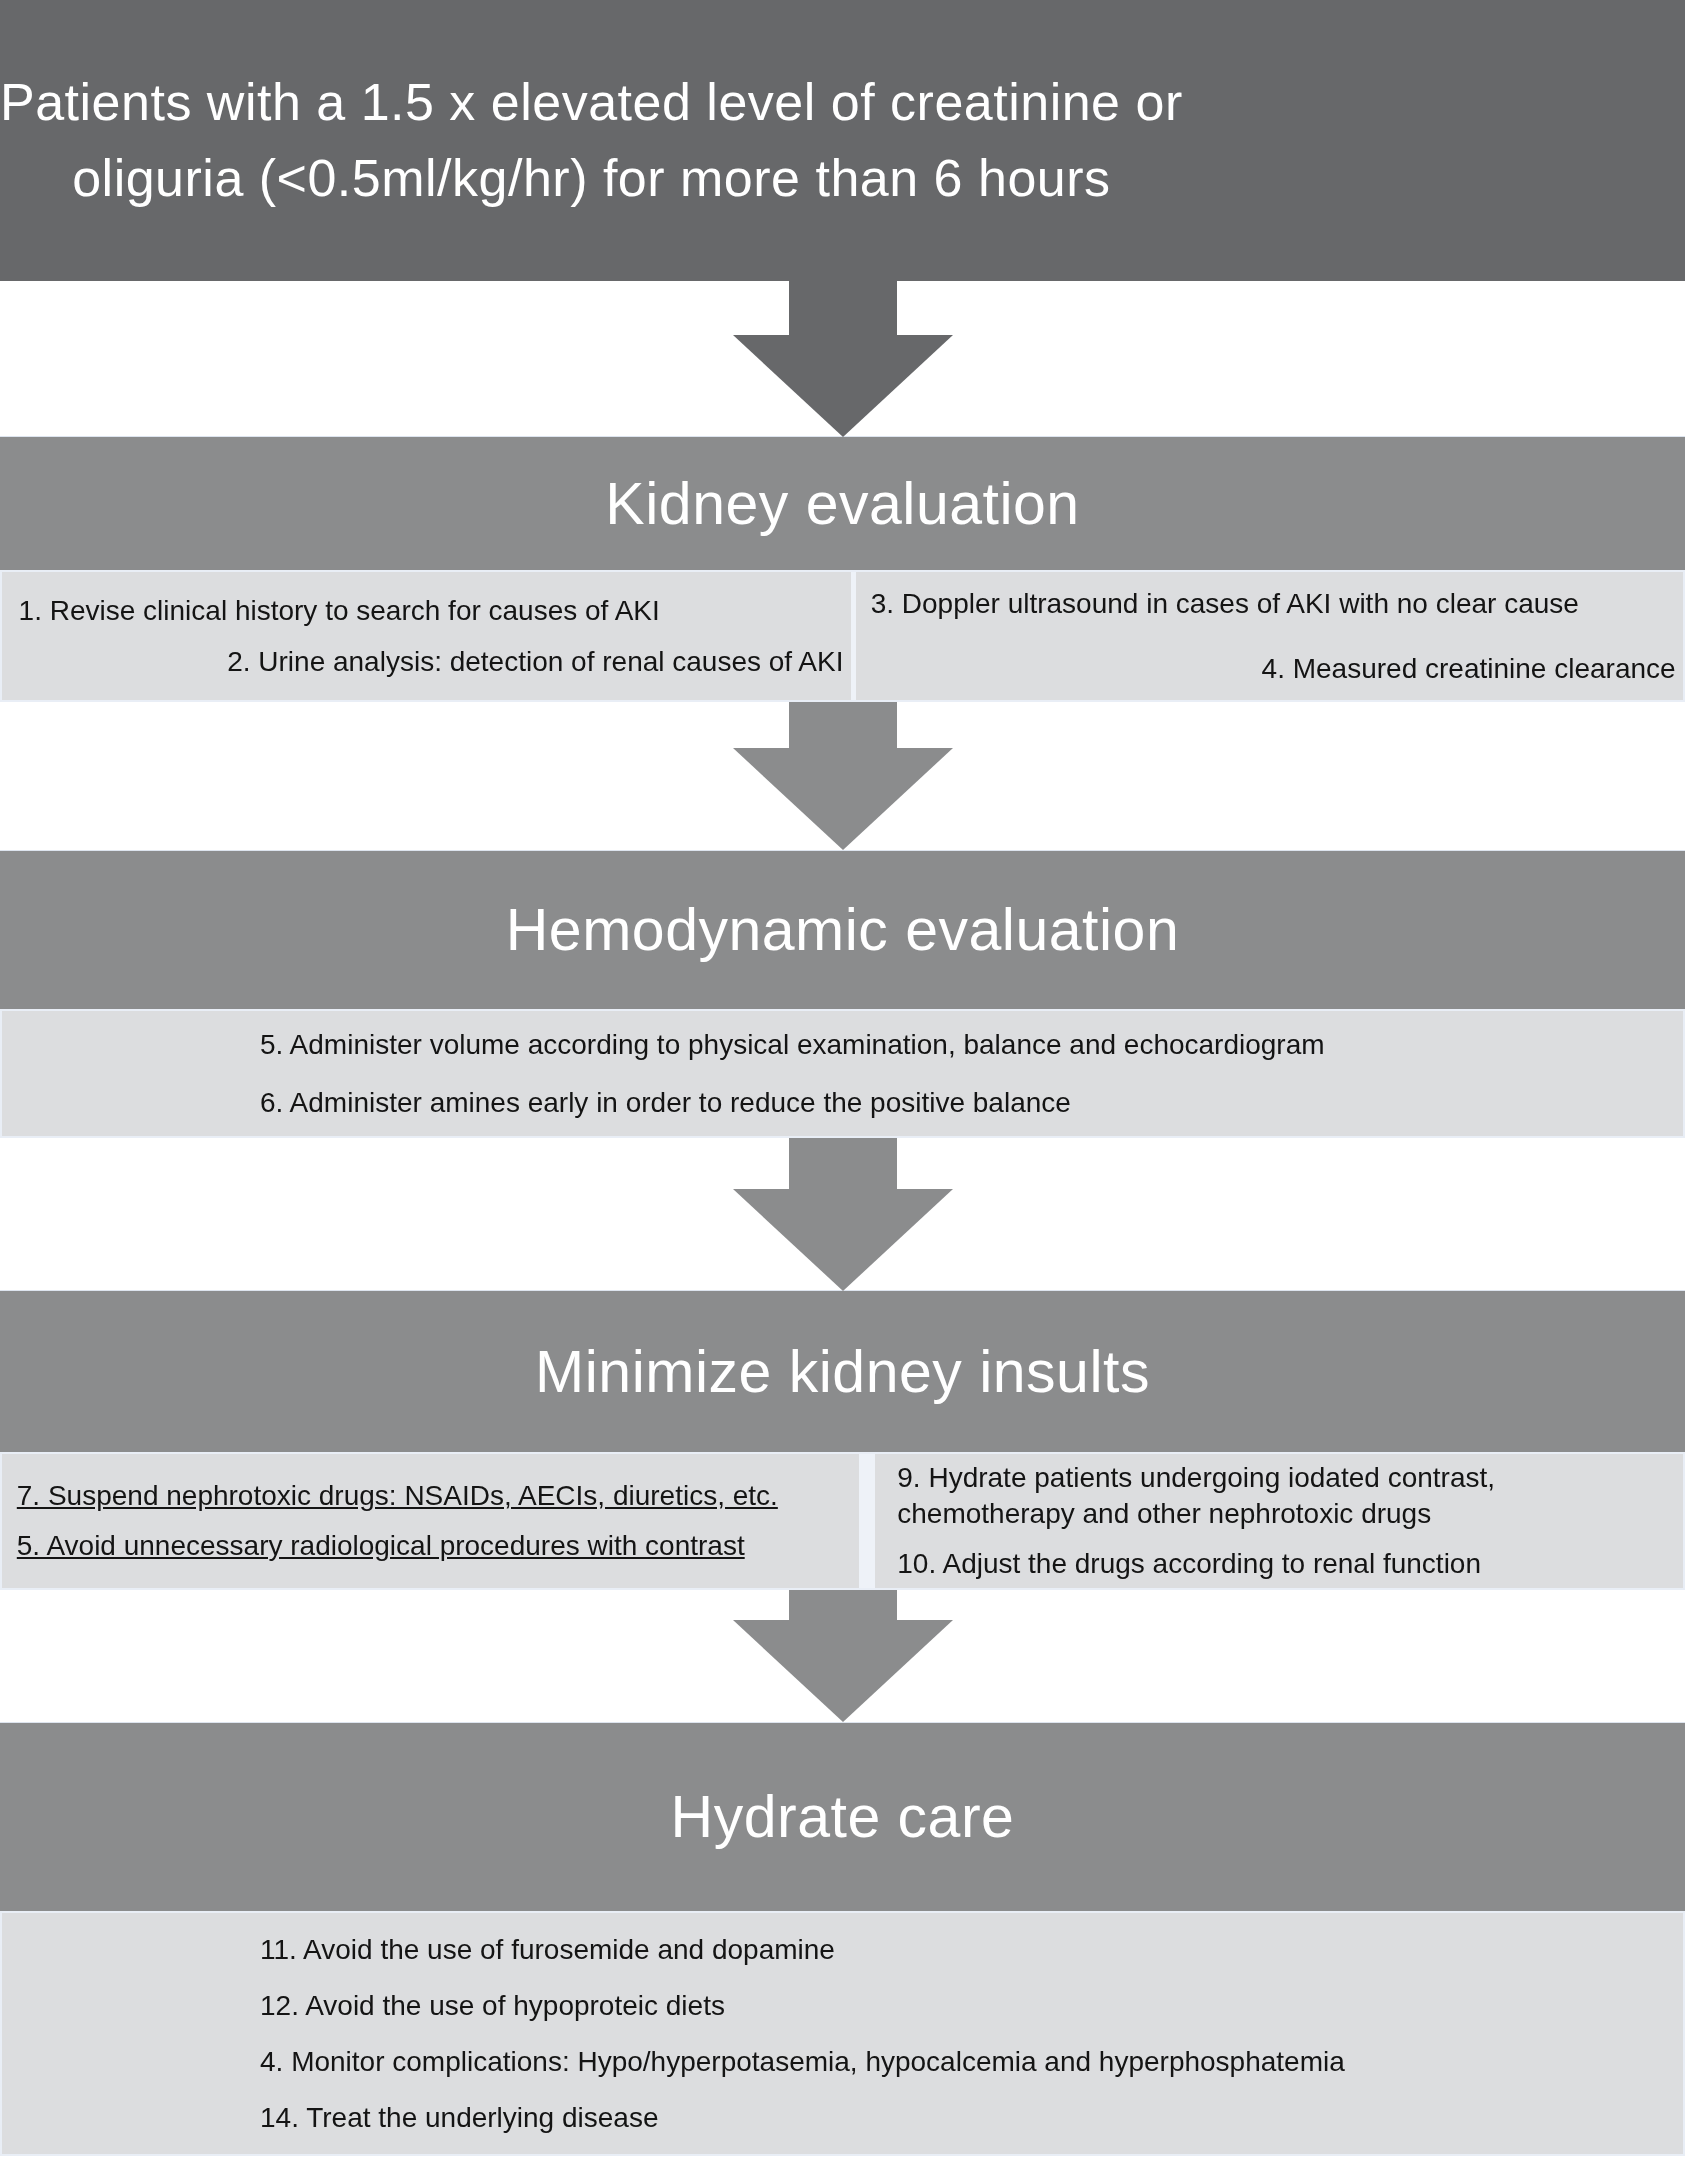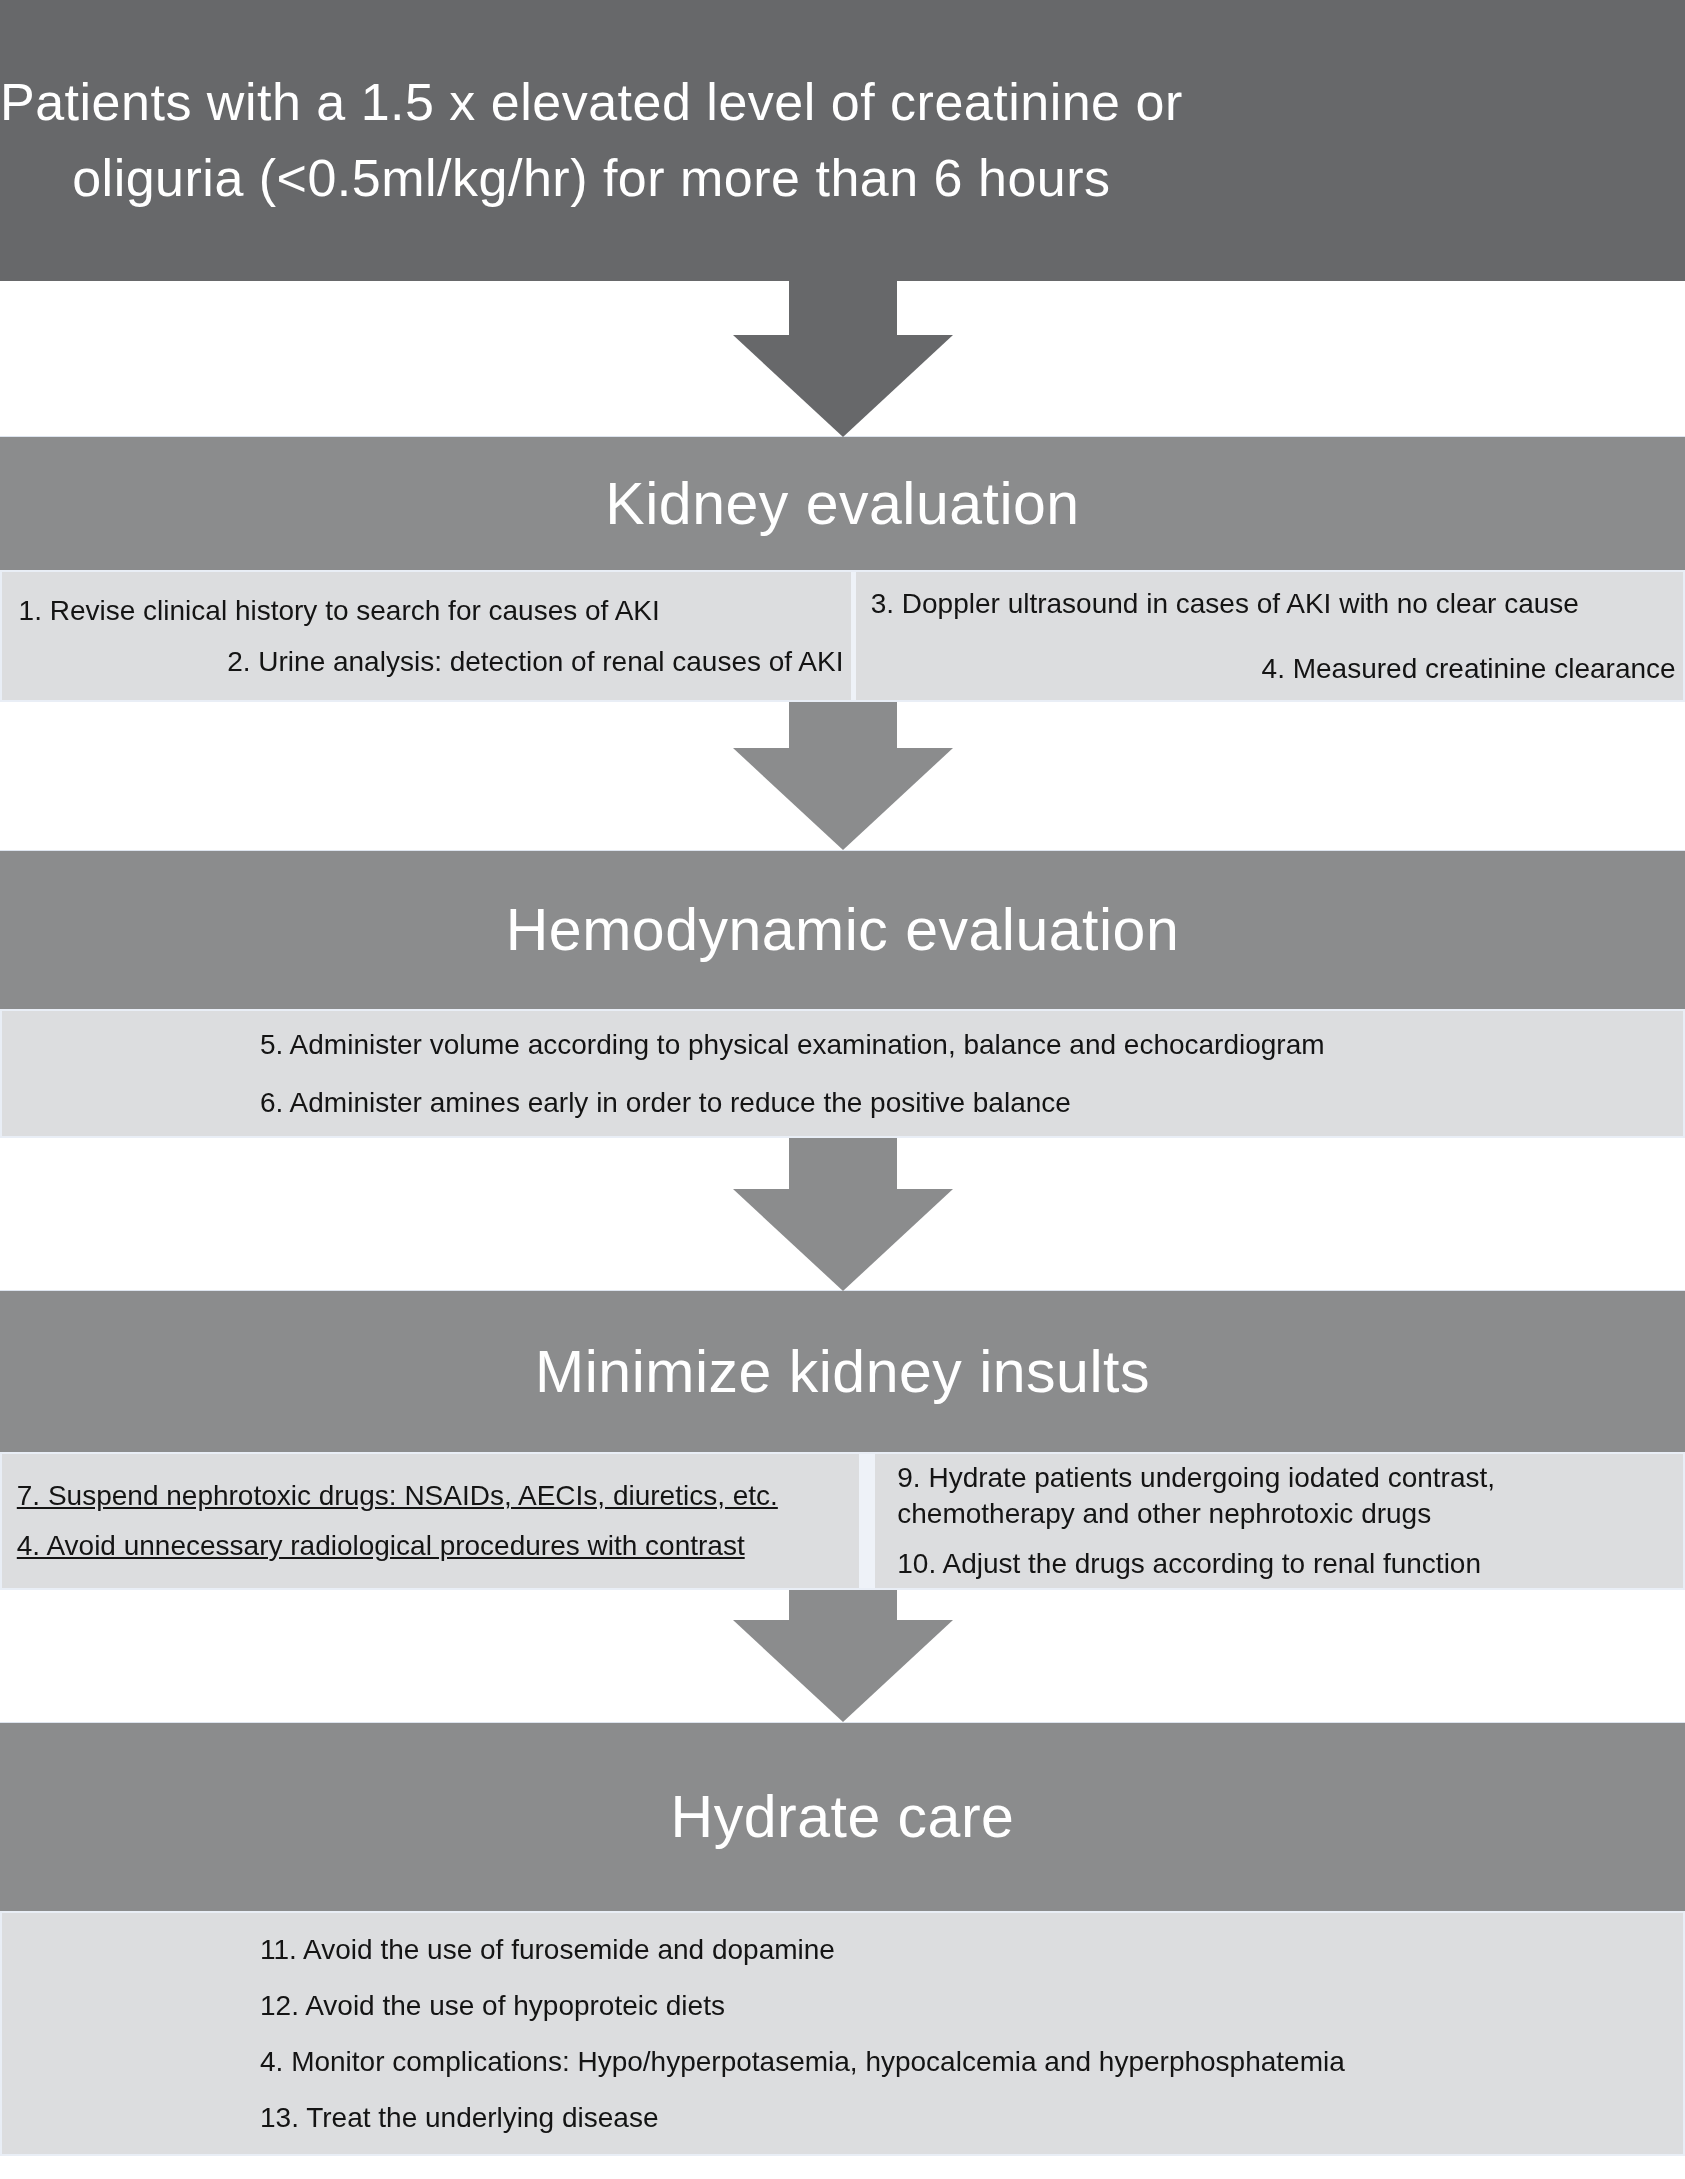--- a/index.html
+++ b/index.html
@@ -143,21 +143,21 @@
     </div>
   </div>
 
   <div class="band band3">
     <span>Minimize kidney insults</span>
   </div>
   <div class="box box3">
     <div class="cols">
       <div class="col col-left">
         <div class="item">7. Suspend nephrotoxic drugs: NSAIDs, AECIs, diuretics, etc.</div>
-        <div class="item">4. Avoid unnecessary radiological procedures with contrast</div>
+        <div class="item">5. Avoid unnecessary radiological procedures with contrast</div>
       </div>
       <div class="col col-right">
         <div class="item wrap">9. Hydrate patients undergoing iodated contrast,
 chemotherapy and other nephrotoxic drugs</div>
         <div class="item">10. Adjust the drugs according to renal function</div>
       </div>
     </div>
   </div>
 
   <div class="arrow-zone az4">
@@ -168,18 +168,18 @@
   </div>
 
   <div class="band band4">
     <span>Hydrate care</span>
   </div>
   <div class="box box4">
     <div class="col-single">
       <div class="item">11. Avoid the use of furosemide and dopamine</div>
       <div class="item">12. Avoid the use of hypoproteic diets</div>
       <div class="item">4. Monitor complications: Hypo/hyperpotasemia, hypocalcemia and hyperphosphatemia</div>
-      <div class="item">13. Treat the underlying disease</div>
+      <div class="item">14. Treat the underlying disease</div>
     </div>
   </div>
 
 </div>
 
 
 </body></html>

